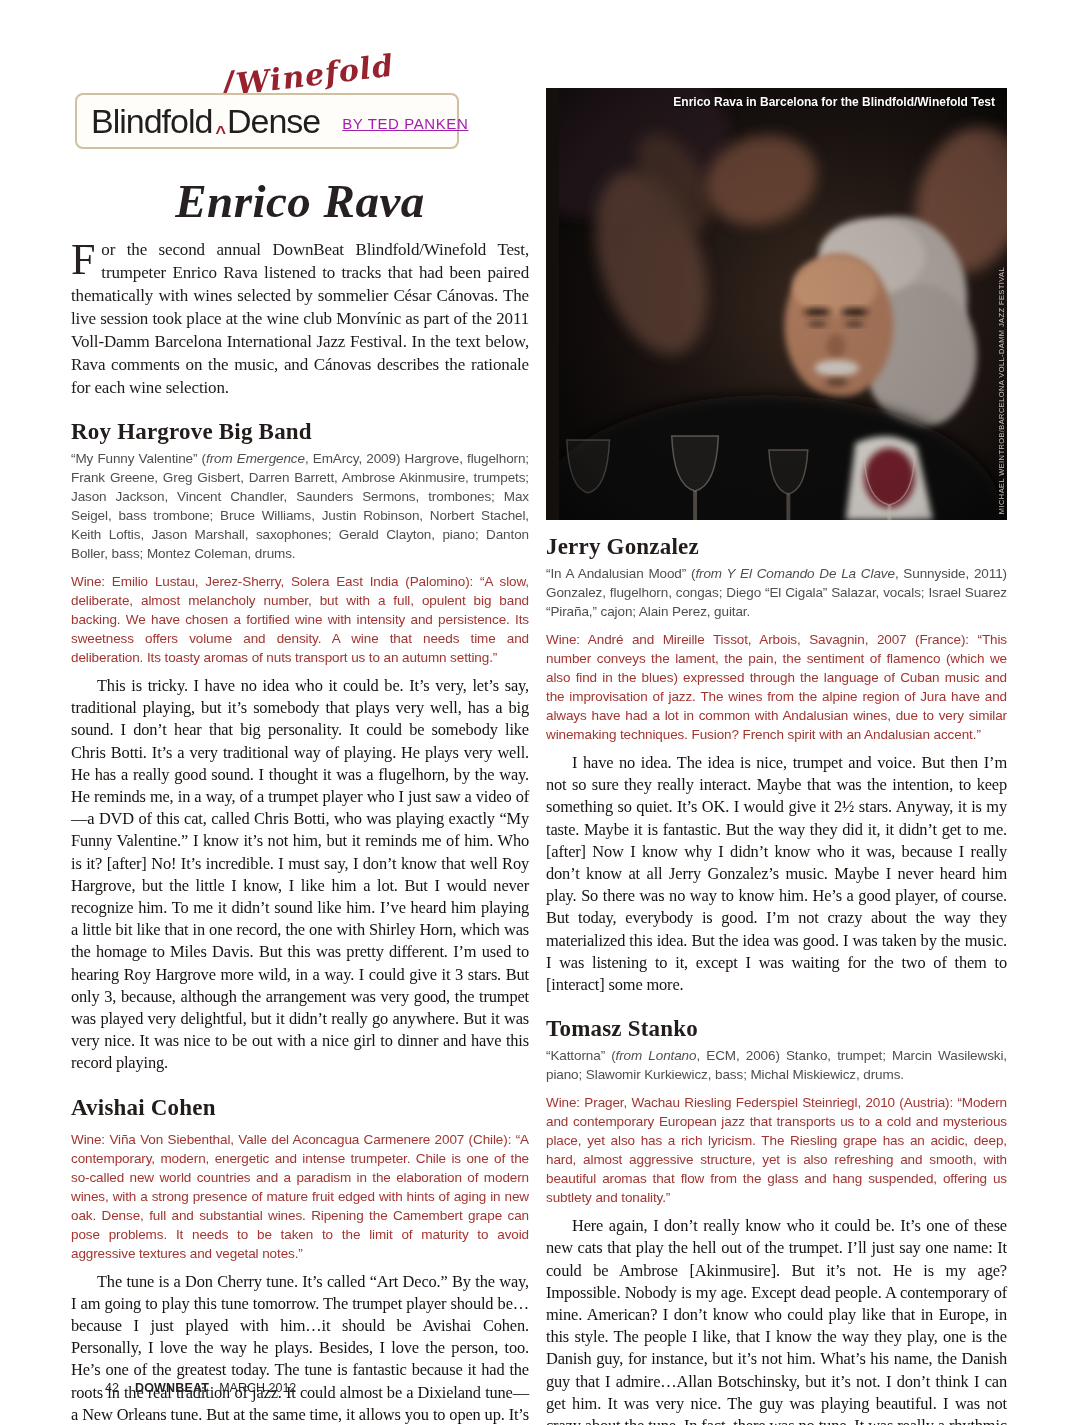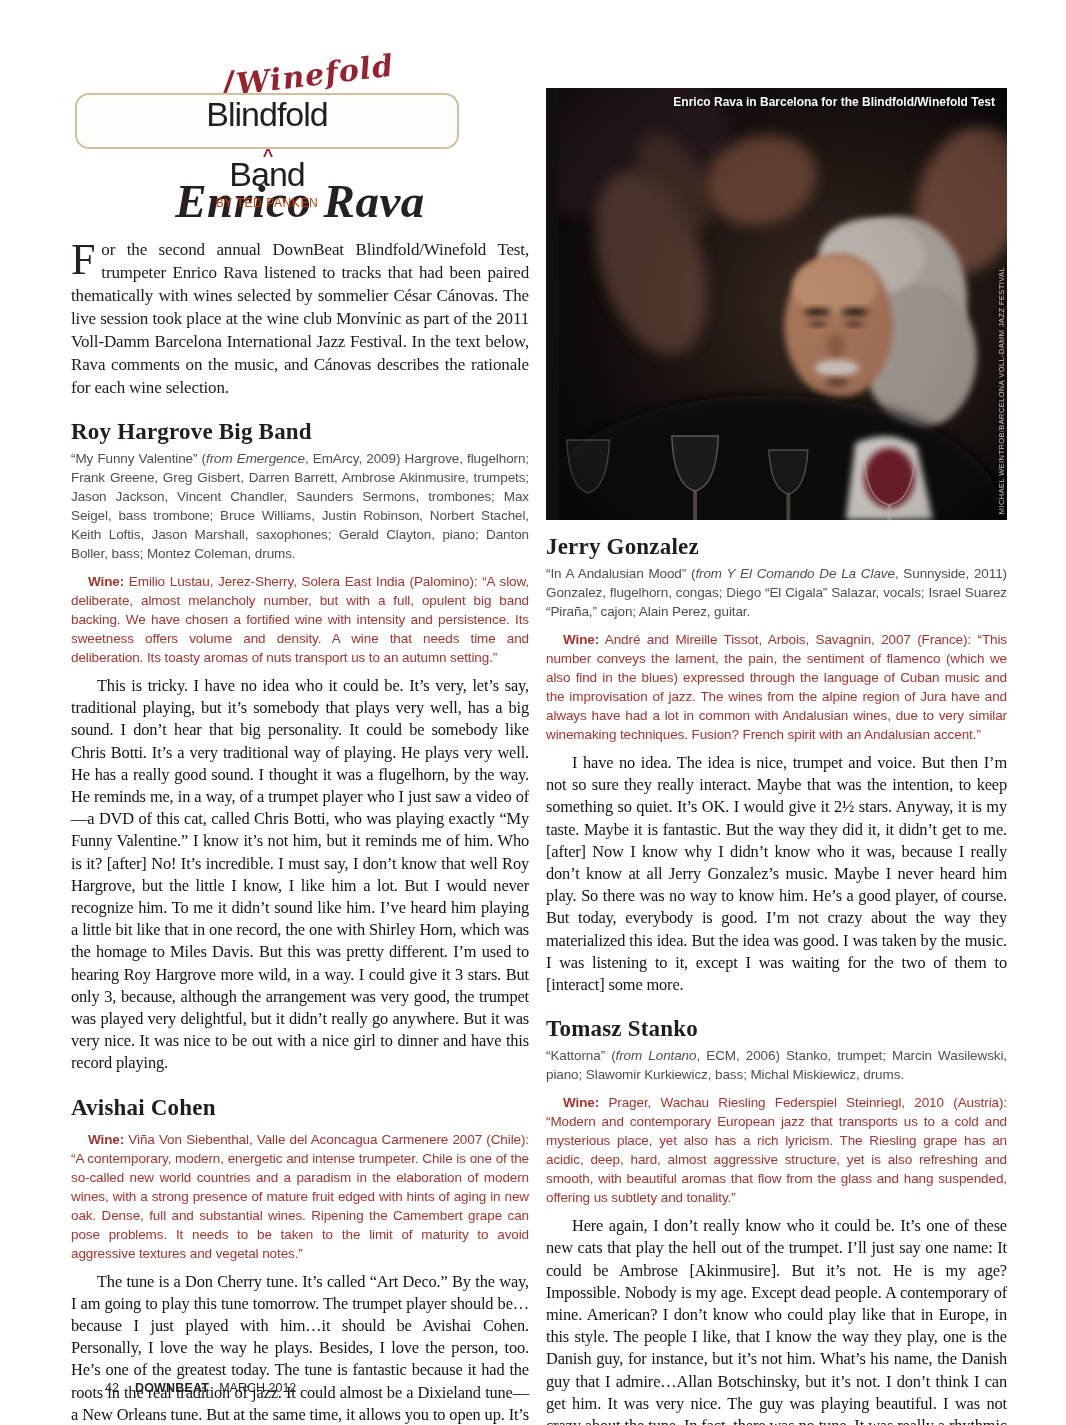--- a/index.html
+++ b/index.html
@@ -11,47 +11,47 @@
   .col-left  { left:71px;  width:458px; }
   .col-right { left:546px; width:461px; }
 
   
   .masthead { position:relative; margin-top:58px; height:92px; }
   .winefold-script { position:absolute; left:150px; top:-4px;
       font-family:"DejaVu Serif", serif; font-style:italic; font-weight:bold;
       font-size:30px; color:#97222e; transform:rotate(-7deg); letter-spacing:1px; }
   .winefold-script .slash { font-size:34px; margin-right:1px; }
   .logo-box { position:absolute; left:4px; top:35px; width:384px; height:56px;
-      border:2px solid #cfc0a0; border-radius:14px; background:#fffdf9;
-      display:flex; align-items:center; padding:0 14px;flex-direction:column; }
+      border:2px solid #cfc0a0; border-radius:8px; background:#fffdf9;
+      display:flex; align-items:center; padding:0 14px; }
   .logo-word { font-family:"Liberation Sans", sans-serif; font-size:34px;
       letter-spacing:-1px; color:#221e1f; font-weight:500; }
   .logo-caret { color:#97222e; font-family:"Liberation Sans", sans-serif;
       font-weight:bold; font-size:18px; position:relative; top:12px;
       margin:0 1px 0 3px; }
   .red-bar { display:inline-block; width:5px; height:28px; background:#e8194a;
       margin:0 10px 0 12px; }
-  .byline { font-family:"Liberation Sans", sans-serif; font-size:12px;
-      color:#c2410c; letter-spacing:0.6px; white-space:nowrap; position:relative; top:2px; }
+  .byline { font-family:"Liberation Sans", sans-serif; font-size:15px;
+      color:#a21caf; letter-spacing:0.6px; white-space:nowrap; position:relative; top:2px;text-decoration:underline; }
 
   
   .article-title { font-style:italic; font-size:47px; letter-spacing:0.5px;
       color:#262020; margin-top:24px;text-align:center; }
   .intro { margin-top:10px; font-size:17px; line-height:23px; text-align:justify;
       letter-spacing:-0.15px; }
   .drop-cap { float:left; font-size:44px; line-height:37px; padding:3px 6px 0 0;
       color:#262020; }
   h2.section-heading { font-weight:bold; font-size:23px;
       color:#221c1a; margin-top:20px; margin-bottom:4px; letter-spacing:0.2px; }
   .track { font-family:"Liberation Sans", sans-serif; font-size:13.5px;
       line-height:19px; color:#4f4f51; text-align:justify; letter-spacing:-0.1px; }
   .wine { font-family:"Liberation Sans", sans-serif; font-size:13.5px;
       line-height:19px; color:#a23530; text-align:justify; letter-spacing:-0.1px;
       margin-top:9px; }
-  .wine b { font-weight:bold;margin-left:17px; }
+  .wine b { font-weight:normal; }
   .review { font-size:16.4px; line-height:22.2px; text-align:justify;
       letter-spacing:-0.15px; margin-top:8px; text-indent:26px; color:#17120f; }
 
   
   .photo { position:relative; margin-top:88px; width:461px; height:432px;
       background:#14100e; overflow:hidden;padding-left:13px; }
   .photo svg { display:block; width:100%; height:100%; }
   .photo-caption { position:absolute; top:7px; right:12px;
       font-family:"Liberation Sans", sans-serif; font-size:12px; font-weight:bold;
       color:#ffffff; text-shadow:0 1px 2px rgba(0,0,0,0.8); }
@@ -70,21 +70,21 @@
 </head>
 <body>
 
 <div class="col col-left">
 
   <div class="masthead">
     <div class="winefold-script"><span class="slash">/</span><span>Winefold</span></div>
     <div class="logo-box">
       <span class="logo-word">Blindfold</span>
         <span class="logo-caret">^</span>
-        <span class="logo-word">Band</span>
+        <span class="logo-word">Dense</span>
       <span class="red-bar"></span>
       <span class="byline">BY TED PANKEN</span>
     </div>
   </div>
 
   <h1 class="article-title">Enrico Rava</h1>
 
   <p class="intro"><span class="drop-cap">F</span><span>or the second annual DownBeat Blindfold/Winefold Test, trumpeter Enrico Rava listened to tracks that had been paired thematically with wines selected by sommelier César Cánovas. The live session took place at the wine club Monvínic as part of the 2011 Voll-Damm Barcelona International Jazz Festival. In the text below, Rava comments on the music, and Cánovas describes the rationale for each wine selection.</span></p>
 
   <h2 class="section-heading">Roy Hargrove Big Band</h2>

